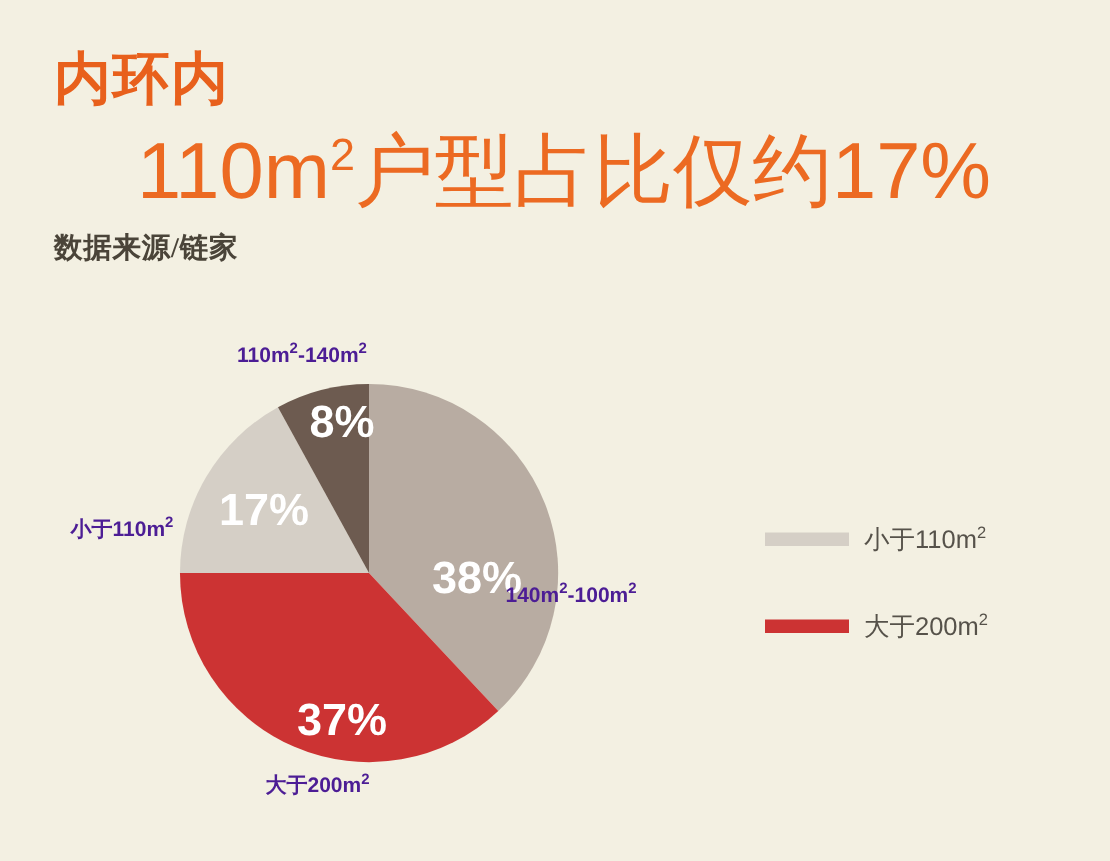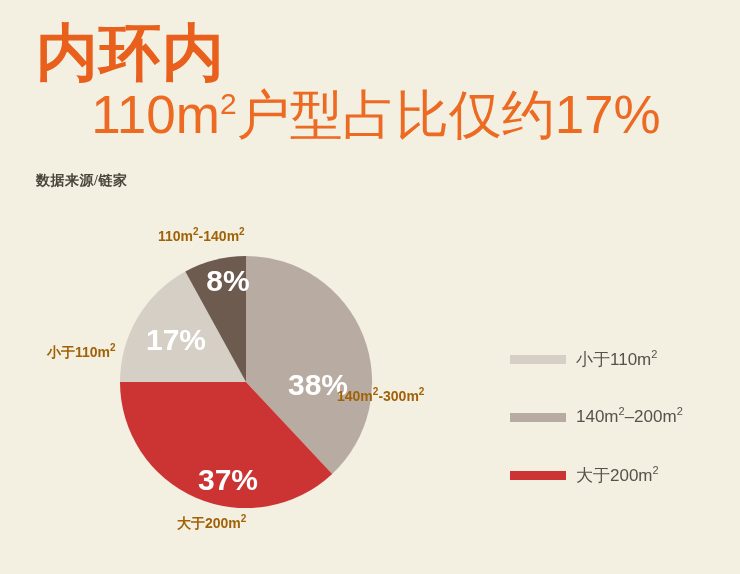--- a/index.html
+++ b/index.html
@@ -18,21 +18,21 @@
   
   #header {
     position: absolute;
     left: 36px;
     top: 22px;
     width: 680px;
   }
   #title-main {
     font-family: "Liberation Sans", sans-serif;
     font-weight: bold;
-    font-size: 62px;
+    font-size: 38px;
     line-height: 62px;
     color: #e8601c;
     letter-spacing: 1px;
     white-space: nowrap;
   }
   #title-sub {
     font-family: "Liberation Sans", sans-serif;
     font-weight: normal;
     font-size: 53px;
     line-height: 58px;
@@ -43,23 +43,23 @@
     text-align: center;
   }
   #title-sub .sup {
     font-size: 30px;
     vertical-align: super;
     line-height: 0;
   }
   #source {
     font-family: "Liberation Serif", serif;
     font-weight: bold;
-    font-size: 14px;
+    font-size: 19px;
     color: #4a4439;
-    margin-top: 28px;
+    margin-top: 8px;
     letter-spacing: 0.5px;
   }
 
   
   #chart-area {
     position: absolute;
     left: 0;
     top: 215px;
     width: 500px;
     height: 340px;
@@ -74,21 +74,21 @@
     font-family: "Liberation Sans", sans-serif;
     font-weight: bold;
     font-size: 30px;
     fill: #ffffff;
   }
   .callout {
     position: absolute;
     font-family: "Liberation Sans", sans-serif;
     font-weight: bold;
     font-size: 14px;
-    color: #a16207;
+    color: #4c1d95;
     white-space: nowrap;
   }
   .callout .sup {
     font-size: 10px;
     vertical-align: super;
     line-height: 0;
   }
   #callout-110-140 { left: 158px; top: 228px; }
   #callout-lt110   { left: 47px;  top: 344px; }
   #callout-140-200 { left: 337px; top: 388px; }
@@ -148,35 +148,31 @@
     <text class="pie-pct" x="228" y="275" text-anchor="middle">37%</text>
     <text class="pie-pct" x="176" y="135" text-anchor="middle">17%</text>
     <text class="pie-pct" x="228" y="76" text-anchor="middle">8%</text>
   </svg>
 </div>
 
 <div class="callout" id="callout-110-140"><span>110m</span><span class="sup">2</span><span>-140m</span><span class="sup">2</span></div>
 
 <div class="callout" id="callout-lt110"><span>小于110m</span><span class="sup">2</span></div>
 
-<div class="callout" id="callout-140-200"><span>140m</span><span class="sup">2</span><span>-300m</span><span class="sup">2</span></div>
+<div class="callout" id="callout-140-200"><span>140m</span><span class="sup">2</span><span>-100m</span><span class="sup">2</span></div>
 
 <div class="callout" id="callout-gt200"><span>大于200m</span><span class="sup">2</span></div>
 
 <div id="legend">
 
   <div class="legend-row">
     <span class="legend-swatch" style="background:#d5cfc6;"></span>
     <span class="legend-label"><span>小于110m</span><span class="sup">2</span></span>
   </div>
 
 
-  <div class="legend-row">
-    <span class="legend-swatch" style="background:#b8aca2;"></span>
-    <span class="legend-label"><span>140m</span><span class="sup">2</span><span>–200m</span><span class="sup">2</span></span>
-  </div>
 
   <div class="legend-row">
     <span class="legend-swatch" style="background:#cc3333;"></span>
     <span class="legend-label"><span>大于200m</span><span class="sup">2</span></span>
   </div>
 
 </div>
 
 </body></html>

